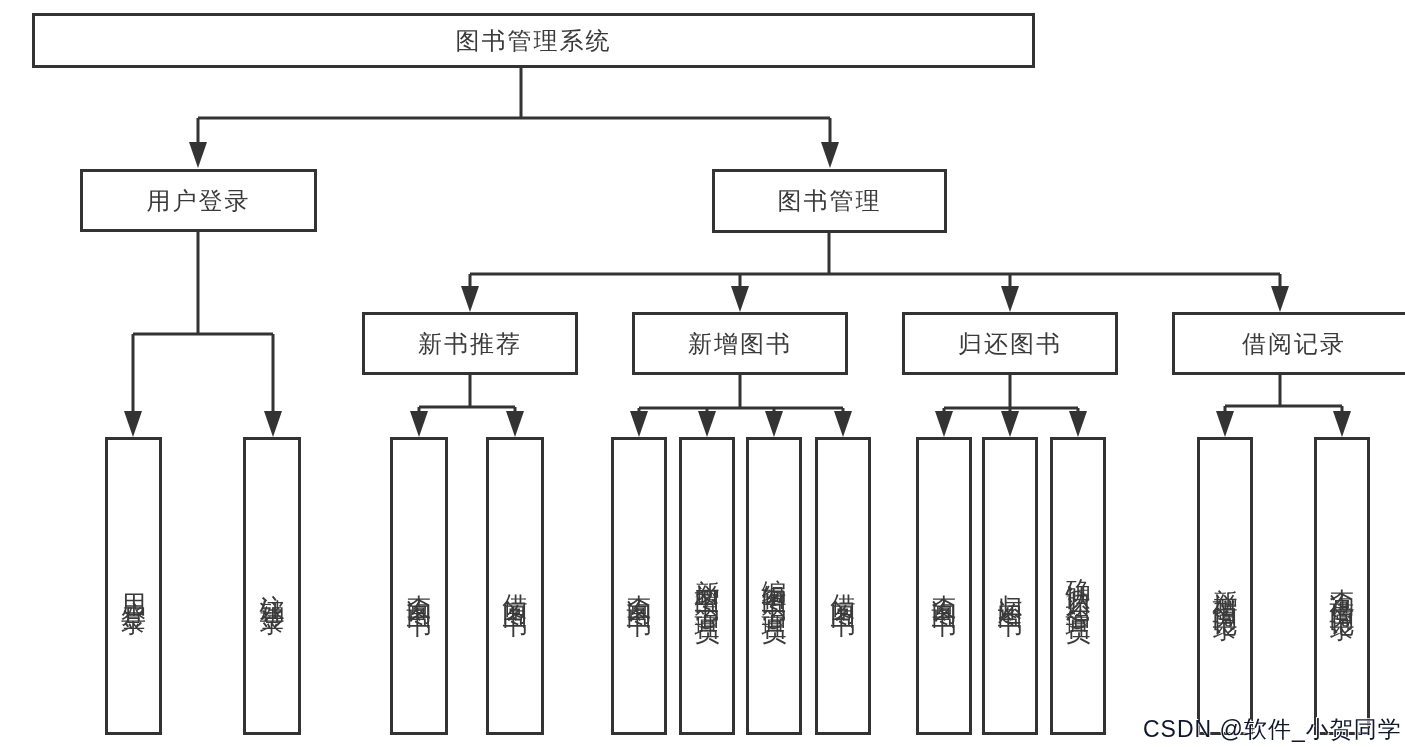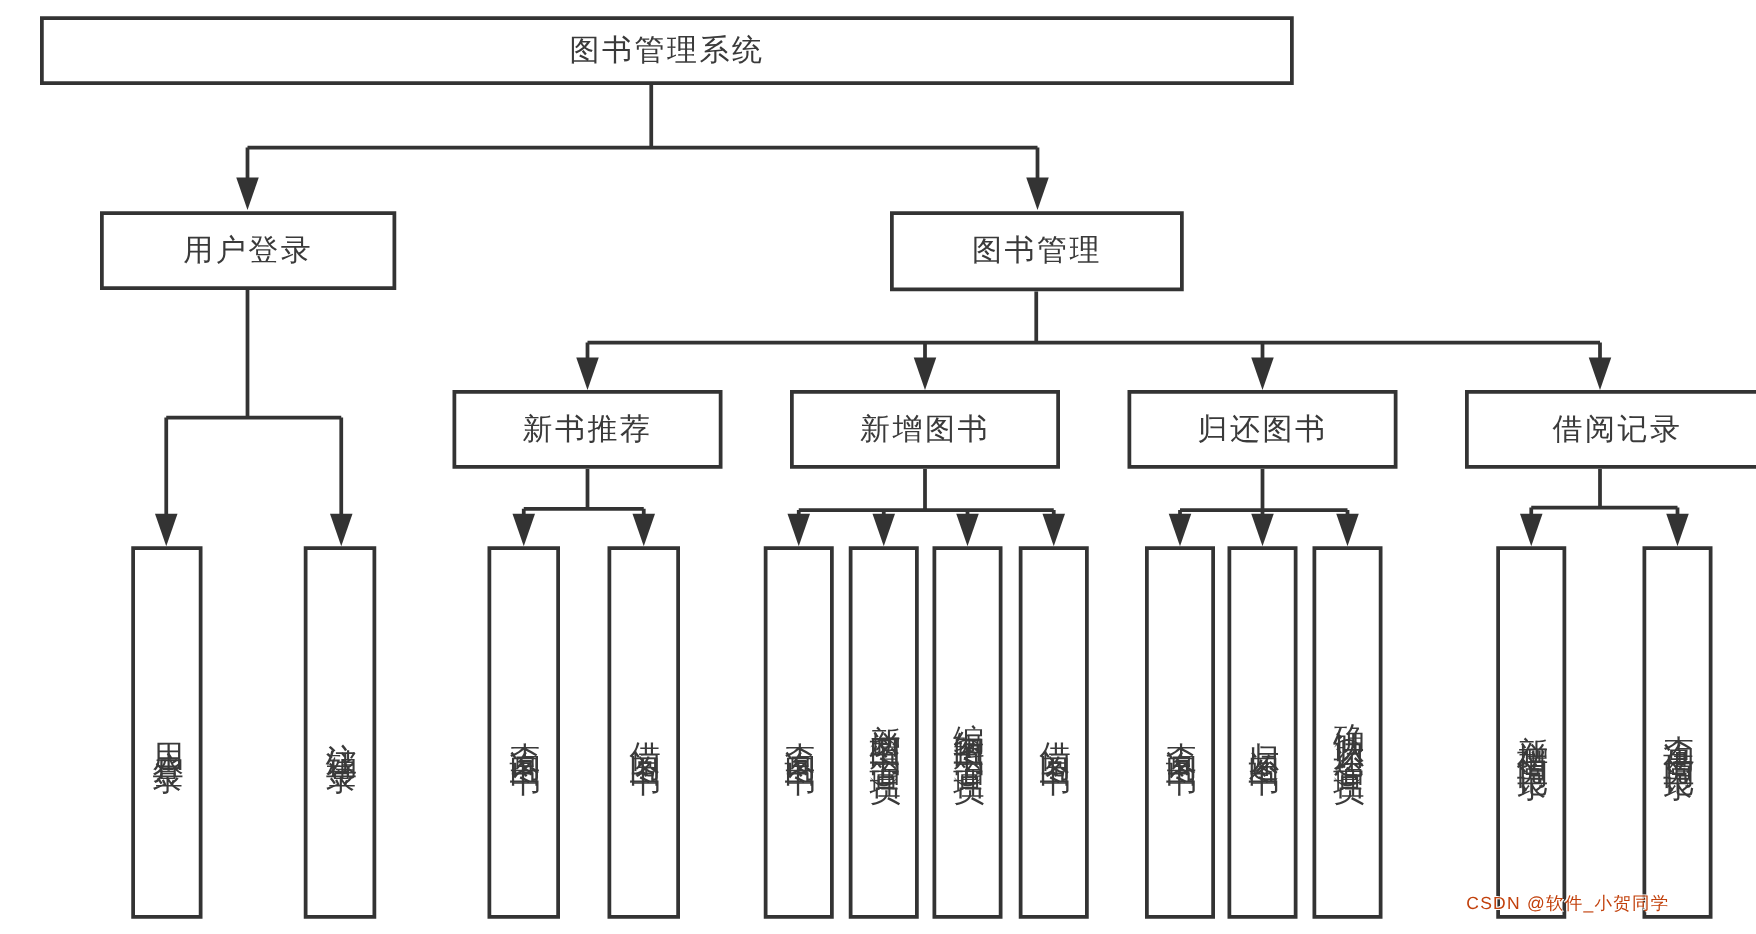--- a/index.html
+++ b/index.html
@@ -25,24 +25,24 @@
   }
   .vbox{padding:4px 0;}
   .vtext{
     writing-mode:vertical-rl;
     font-size:25px;
     letter-spacing:6px;
     line-height:1;
   }
   .watermark{
     position:absolute;
-    left:1173px;top:714px;
-    font-size:14px;
+    left:1143px;top:714px;
+    font-size:23px;
     letter-spacing:1px;
-    color:#c2410c;
+    color:#0f172a;
     text-shadow:1px 1px 0 #ffffff,-1px -1px 0 #ffffff;
     z-index:2;
     white-space:nowrap;
   }
 </style>
 </head>
 <body>
 
 <div class="canvas">
 

